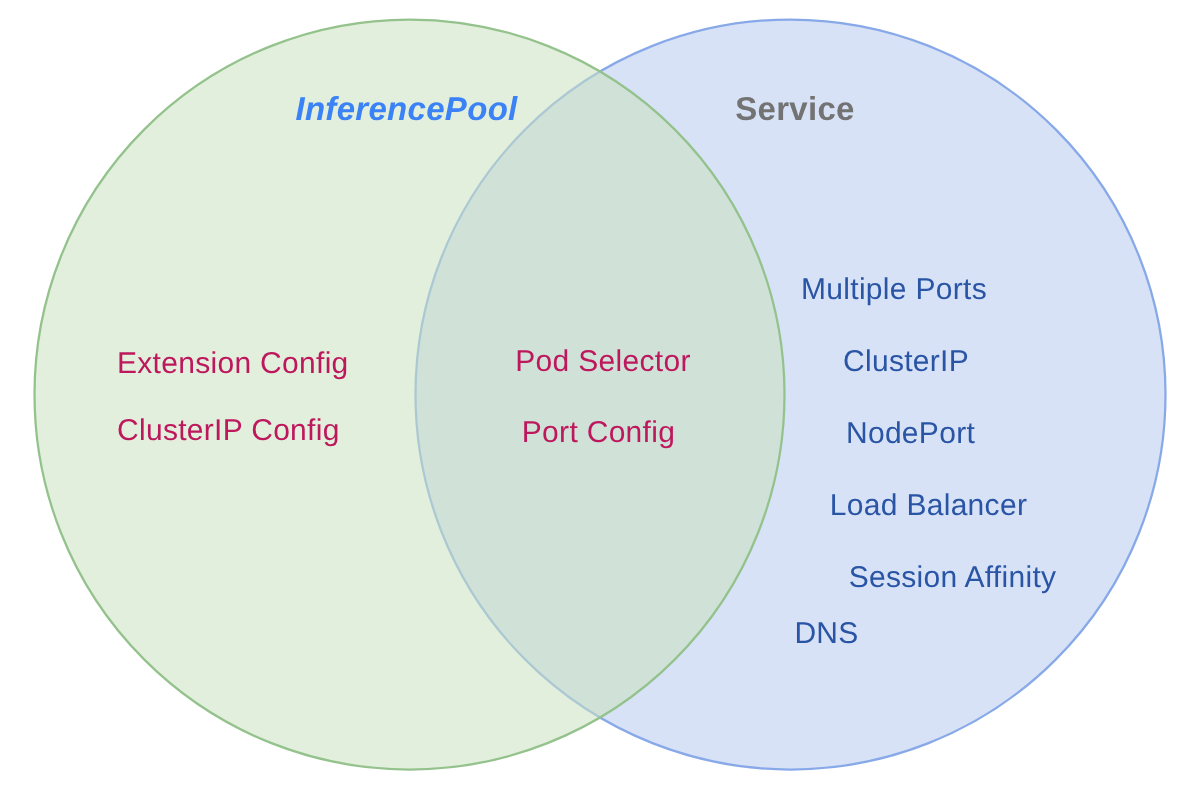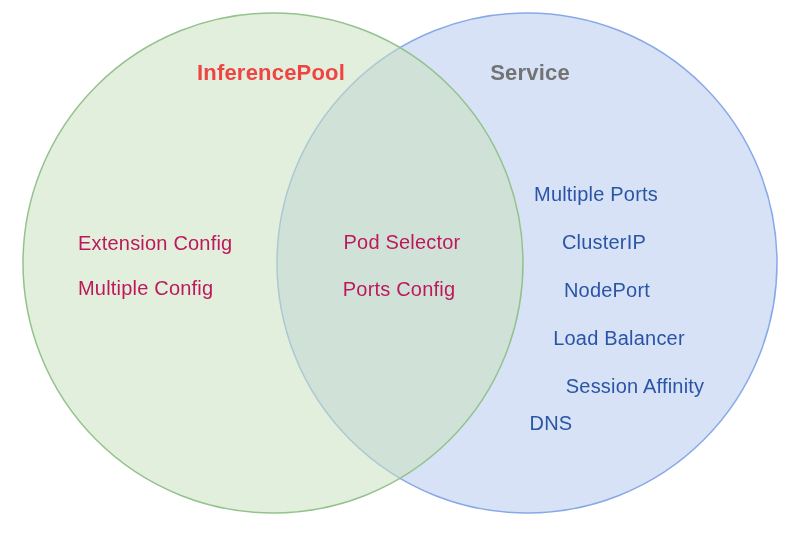--- a/index.html
+++ b/index.html
@@ -16,21 +16,21 @@
   .label {
     position: absolute;
     white-space: nowrap;
     transform: translate(-50%, -50%);
     font-size: 20px;
     letter-spacing: 0.2px;
   }
   .label.left-align { transform: translate(0, -50%); }
 
   .title { font-size: 22px; font-weight: 700; letter-spacing: 0.2px; }
-  .t-green { left: 271px; top: 73px; color: #ef4444; }
+  .t-green { left: 271px; top: 73px; color: #3b82f6; font-style: italic; }
   .t-blue  { left: 530px; top: 73px; color: #737373; }
 
   .green-text { color: #be185d; }
   .blue-text  { color: #2a55a5; }
 
   
   .li0 { left: 78px;  top: 243px; }
   .li1 { left: 78px;  top: 288px; }
 
   
@@ -53,24 +53,24 @@
 
   <svg width="800" height="533" viewBox="0 0 800 533">
     <circle cx="527" cy="263" r="250" fill-opacity="0.55" stroke-width="1.5" fill="#b7caf1" stroke="#88a9e8"></circle>
     <circle cx="273" cy="263" r="250" fill-opacity="0.55" stroke-width="1.5" fill="#cbe2bf" stroke="#94c28c"></circle>
   </svg>
 
   <div class="label title t-green">InferencePool</div>
   <div class="label title t-blue">Service</div>
 
   <div class="label left-align green-text li0">Extension Config</div>
-  <div class="label left-align green-text li1">Multiple Config</div>
+  <div class="label left-align green-text li1">ClusterIP Config</div>
 
   <div class="label green-text ci0">Pod Selector</div>
-  <div class="label green-text ci1">Ports Config</div>
+  <div class="label green-text ci1">Port Config</div>
 
   <div class="label blue-text ri0">Multiple Ports</div>
   <div class="label blue-text ri2">ClusterIP</div>
   <div class="label blue-text ri3">NodePort</div>
   <div class="label blue-text ri4">Load Balancer</div>
   <div class="label blue-text ri5">Session Affinity</div>
   <div class="label blue-text ri6">DNS</div>
 
 </div>
 

